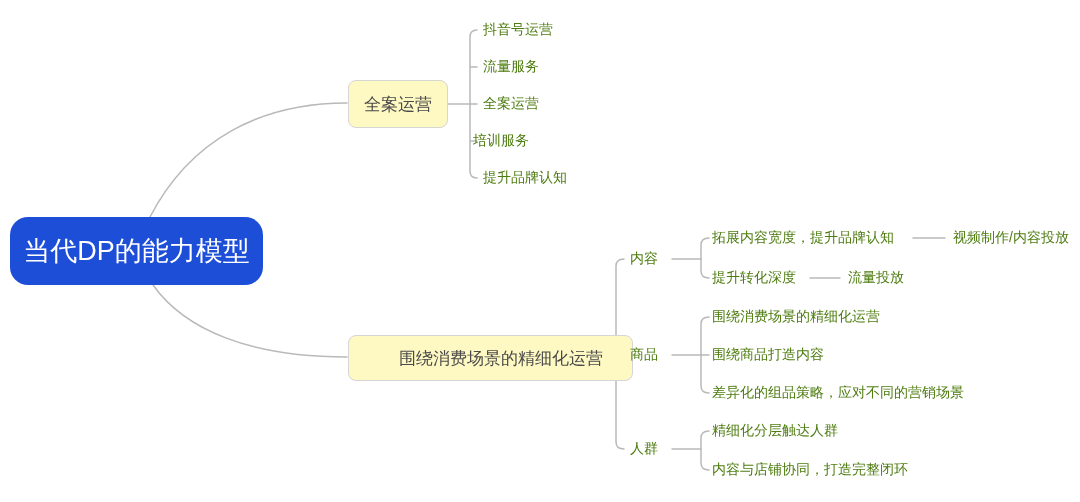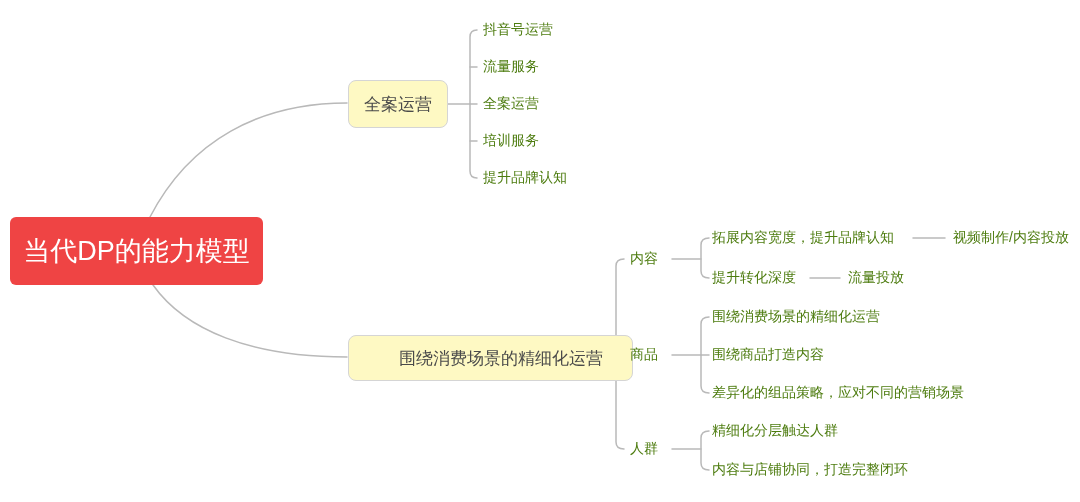--- a/index.html
+++ b/index.html
@@ -7,21 +7,21 @@
     position:relative;
     width:1080px;height:502px;
     background:#ffffff;
     font-family:"Liberation Sans","DejaVu Sans",sans-serif;
     overflow:hidden;
   }
   #connectors{position:absolute;left:0;top:0;z-index:0;}
   #connectors path{fill:none;stroke:#b9b9b9;stroke-width:1.5;stroke-linecap:round;}
   .node-root{
     position:absolute;left:10px;top:217px;width:253px;height:68px;
-    background:#ef4444;border-radius:6px;
+    background:#1d4ed8;border-radius:18px;
     display:flex;align-items:center;justify-content:center;
     color:#ffffff;font-size:27px;white-space:nowrap;z-index:1;
     cursor:default;
   }
   .node-box{
     position:absolute;background:#fef9c3;border:1px solid #d5d5d5;border-radius:8px;
     display:flex;align-items:center;justify-content:center;
     color:#4a4a4a;white-space:nowrap;z-index:1;cursor:default;
   }
   .box-top{left:348px;top:80px;width:98px;height:46px;font-size:17px;}
@@ -67,21 +67,21 @@
   </svg>
 
   <div class="node-root">当代DP的能力模型</div>
 
   <div class="node-box box-top">全案运营</div>
   <div class="node-box box-bottom">围绕消费场景的精细化运营</div>
 
   <div class="leaf" style="left:483px;top:30px">抖音号运营</div>
   <div class="leaf" style="left:483px;top:67px">流量服务</div>
   <div class="leaf" style="left:483px;top:104px">全案运营</div>
-  <div class="leaf" style="left:483px;top:141px">培训服务</div>
+  <div class="leaf" style="left:473px;top:141px">培训服务</div>
   <div class="leaf" style="left:483px;top:178px">提升品牌认知</div>
 
   <div class="leaf" style="left:630px;top:259px">内容</div>
   <div class="leaf" style="left:630px;top:355px">商品</div>
   <div class="leaf" style="left:630px;top:449px">人群</div>
 
   <div class="leaf" style="left:712px;top:238px">拓展内容宽度，提升品牌认知</div>
   <div class="leaf" style="left:953px;top:238px">视频制作/内容投放</div>
   <div class="leaf" style="left:712px;top:278px">提升转化深度</div>
   <div class="leaf" style="left:848px;top:278px">流量投放</div>

